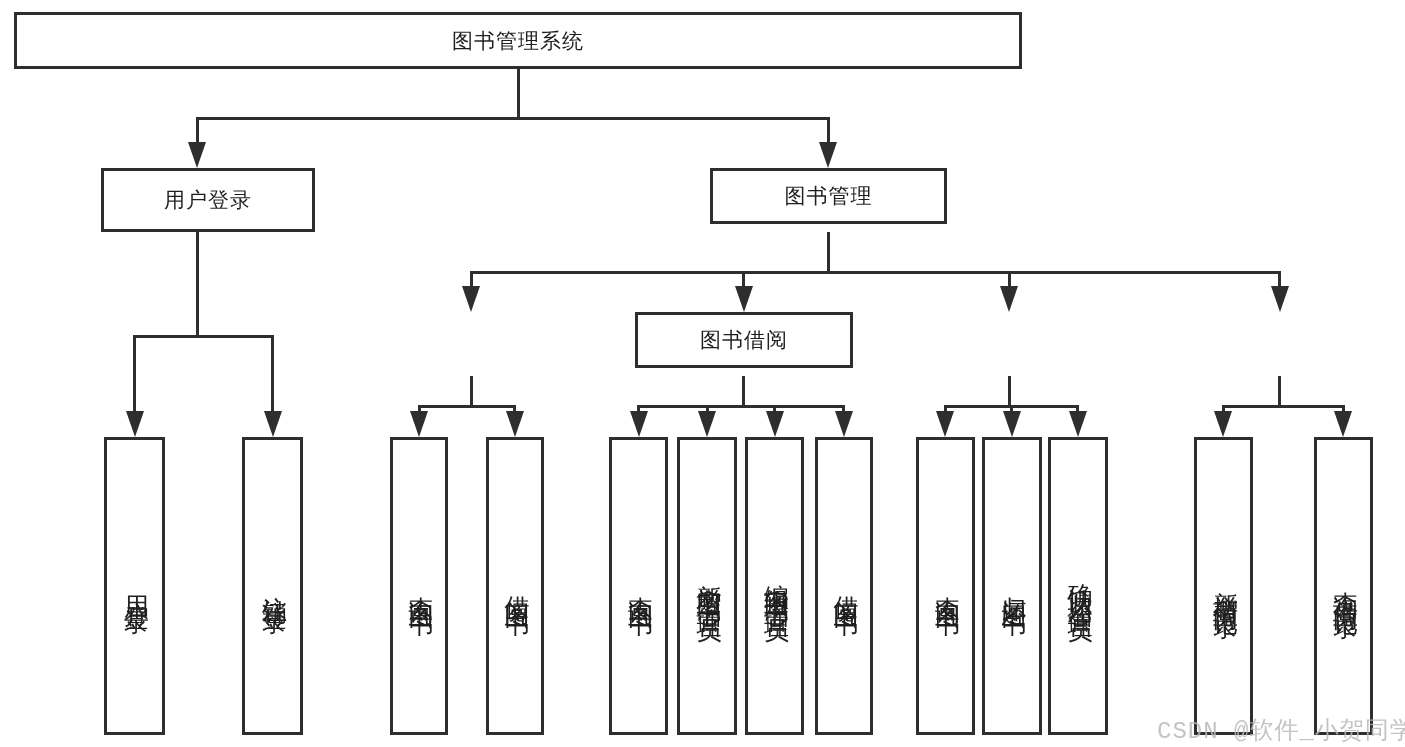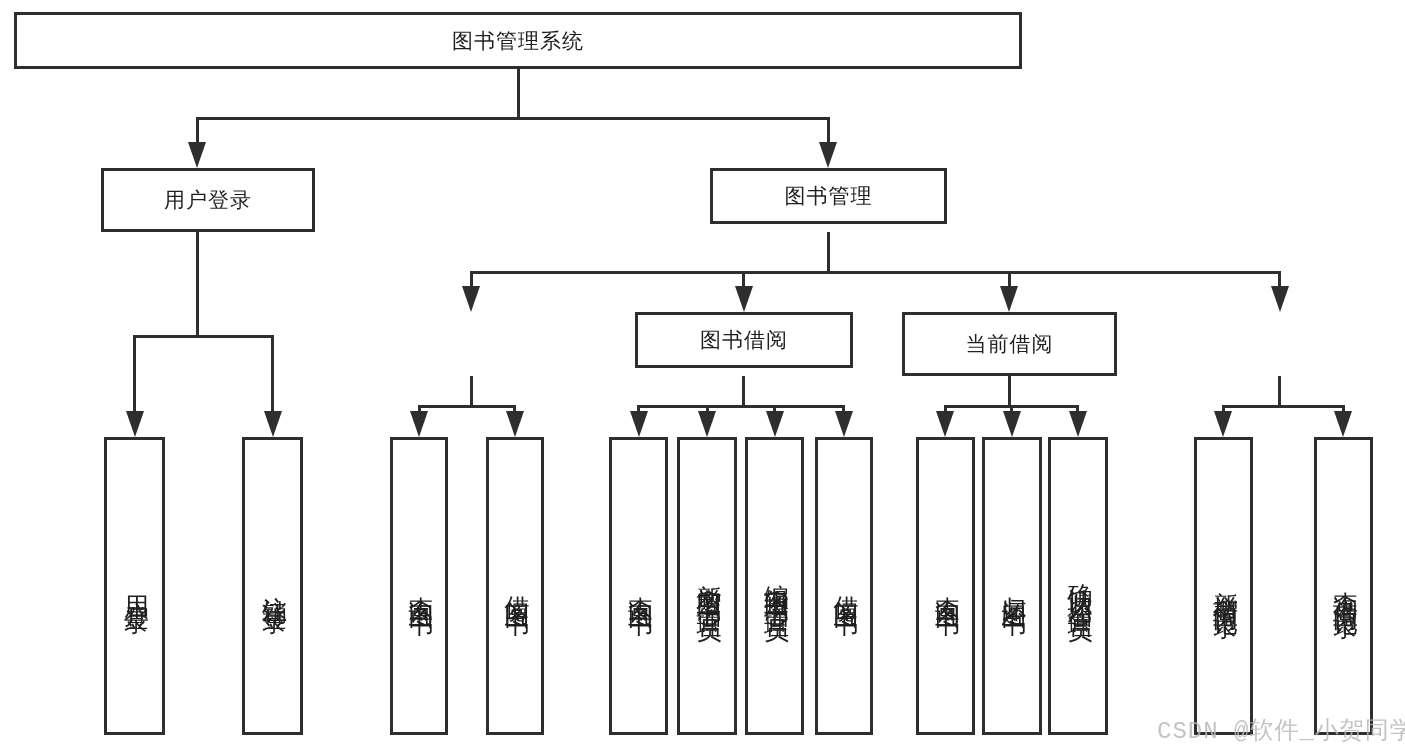--- a/index.html
+++ b/index.html
@@ -45,21 +45,20 @@
 <body>
 
 <div class="stage">
 
   <div class="box h" style="left:14px;top:12px;width:1008px;height:57px;">图书管理系统</div>
 
   <div class="box h" style="left:101px;top:168px;width:214px;height:64px;">用户登录</div>
   <div class="box h" style="left:710px;top:168px;width:237px;height:56px;">图书管理</div>
 
   <div class="box h" style="left:635px;top:312px;width:218px;height:56px;">图书借阅</div>
-  <div class="box h" style="left:902px;top:312px;width:215px;height:64px;">当前借阅</div>
 
   <div class="box v" style="left:104px;top:437px;width:61px;height:298px;">用户登录</div>
   <div class="box v" style="left:242px;top:437px;width:61px;height:298px;">注销登录</div>
 
   <div class="box v" style="left:390px;top:437px;width:58px;height:298px;">查询图书</div>
   <div class="box v" style="left:486px;top:437px;width:58px;height:298px;">借阅图书</div>
 
   <div class="box v" style="left:609px;top:437px;width:59px;height:298px;">查询图书</div>
   <div class="box v" style="left:677px;top:437px;width:60px;height:298px;">新增图书（管理员）</div>
   <div class="box v" style="left:745px;top:437px;width:59px;height:298px;">编辑图书（管理员）</div>

